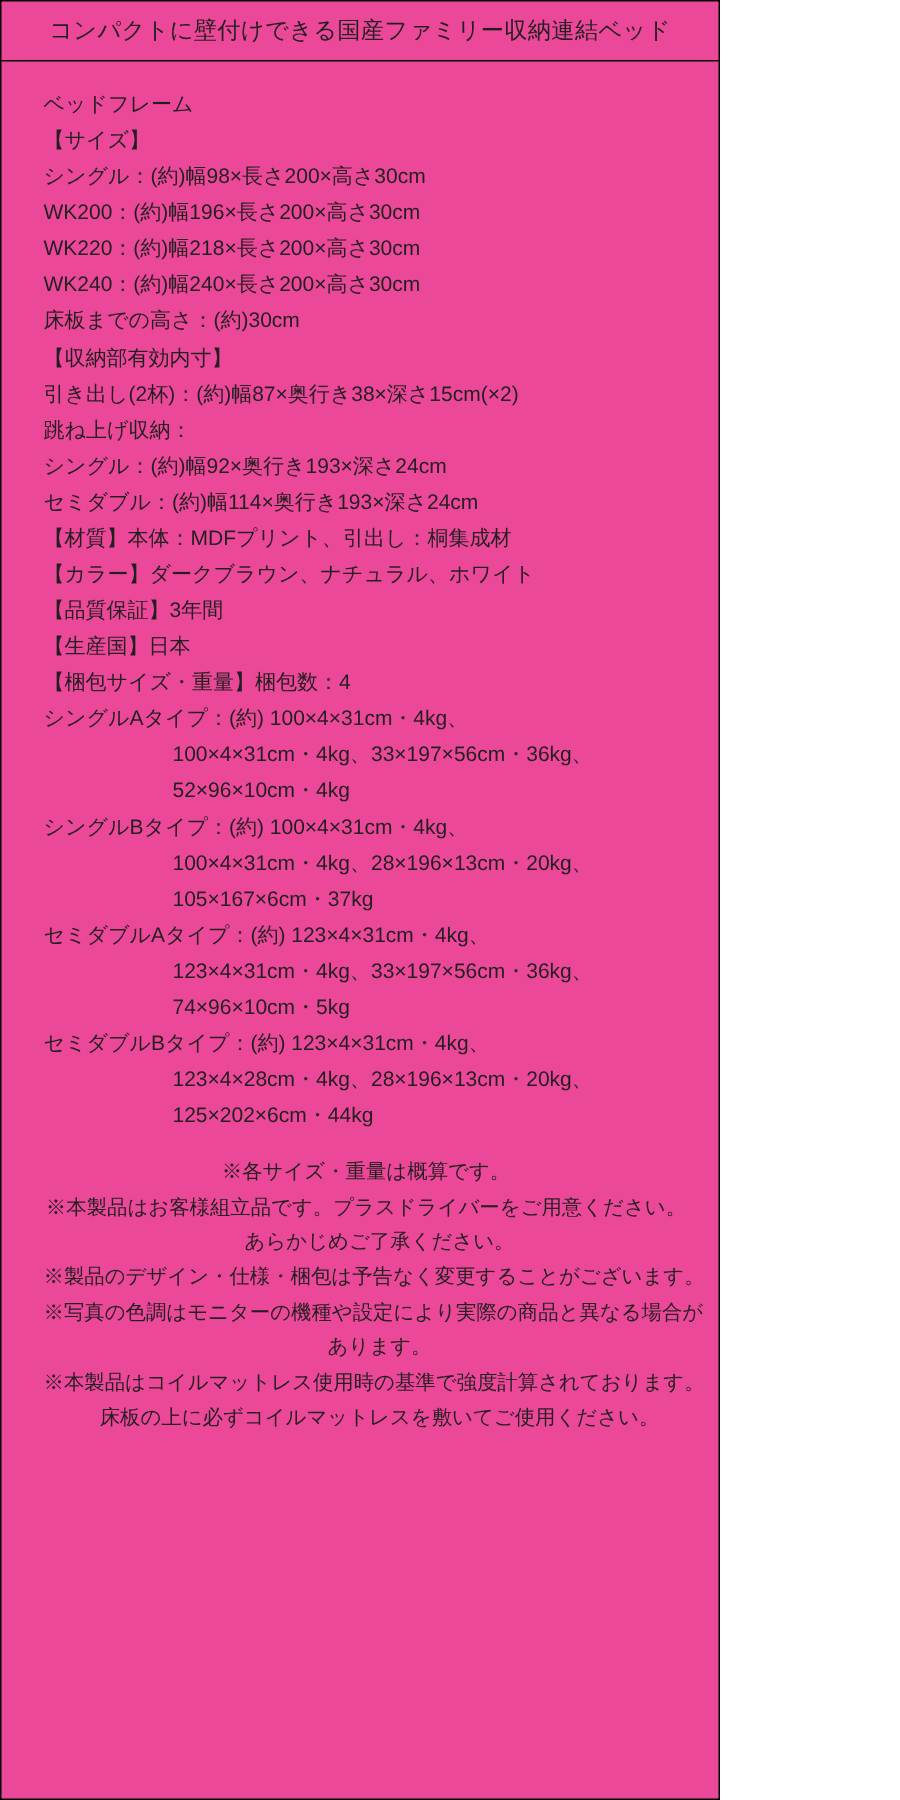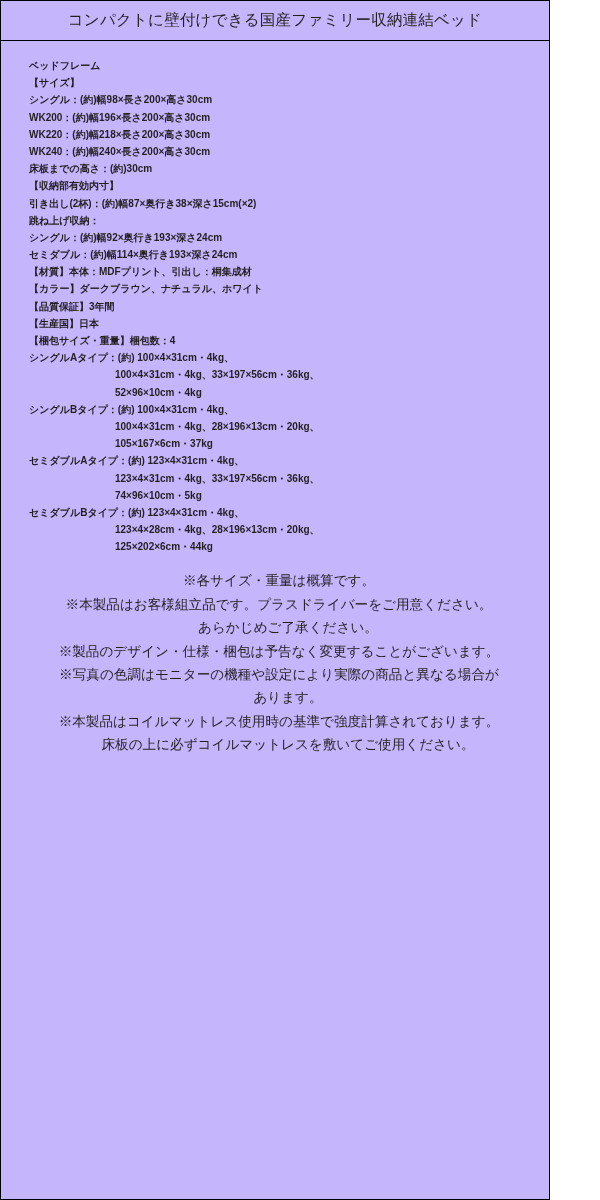--- a/index.html
+++ b/index.html
@@ -9,25 +9,25 @@
   body {
     width: 600px;
     height: 1200px;
     background: #ffffff;
     font-family: "Liberation Sans", sans-serif;
     color: #231f20;
     -webkit-font-smoothing: antialiased;
   }
   .page {
     position: relative;
-    width: 550px;
+    width: 480px;
     height: 1200px;
     box-sizing: border-box;
     border: 1px solid #000000;
-    background: #c4b5fd;
+    background: #ec4899;
     overflow: hidden;
   }
   .title-bar {
     box-sizing: border-box;
     height: 40px;
     border-bottom: 1px solid #000000;
     display: flex;
     align-items: center;
     justify-content: center;
   }
@@ -35,25 +35,24 @@
     font-size: 15.5px;
     letter-spacing: 0.2px;
     color: #231f20;
     white-space: nowrap;
   }
   .body-area {
     box-sizing: border-box;
     padding: 16px 20px 10px 28px;
   }
   .spec-line {
-    font-size: 10px;
+    font-size: 14px;
     line-height: 1.72;
     white-space: pre;
     color: #231f20;
-    font-weight: bold;
   }
   .spec-line.indent-1 {
     padding-left: 86px;
   }
   .group-gap {
     height: 14px;
   }
   .note-line {
     font-size: 13.6px;
     line-height: 1.72;

